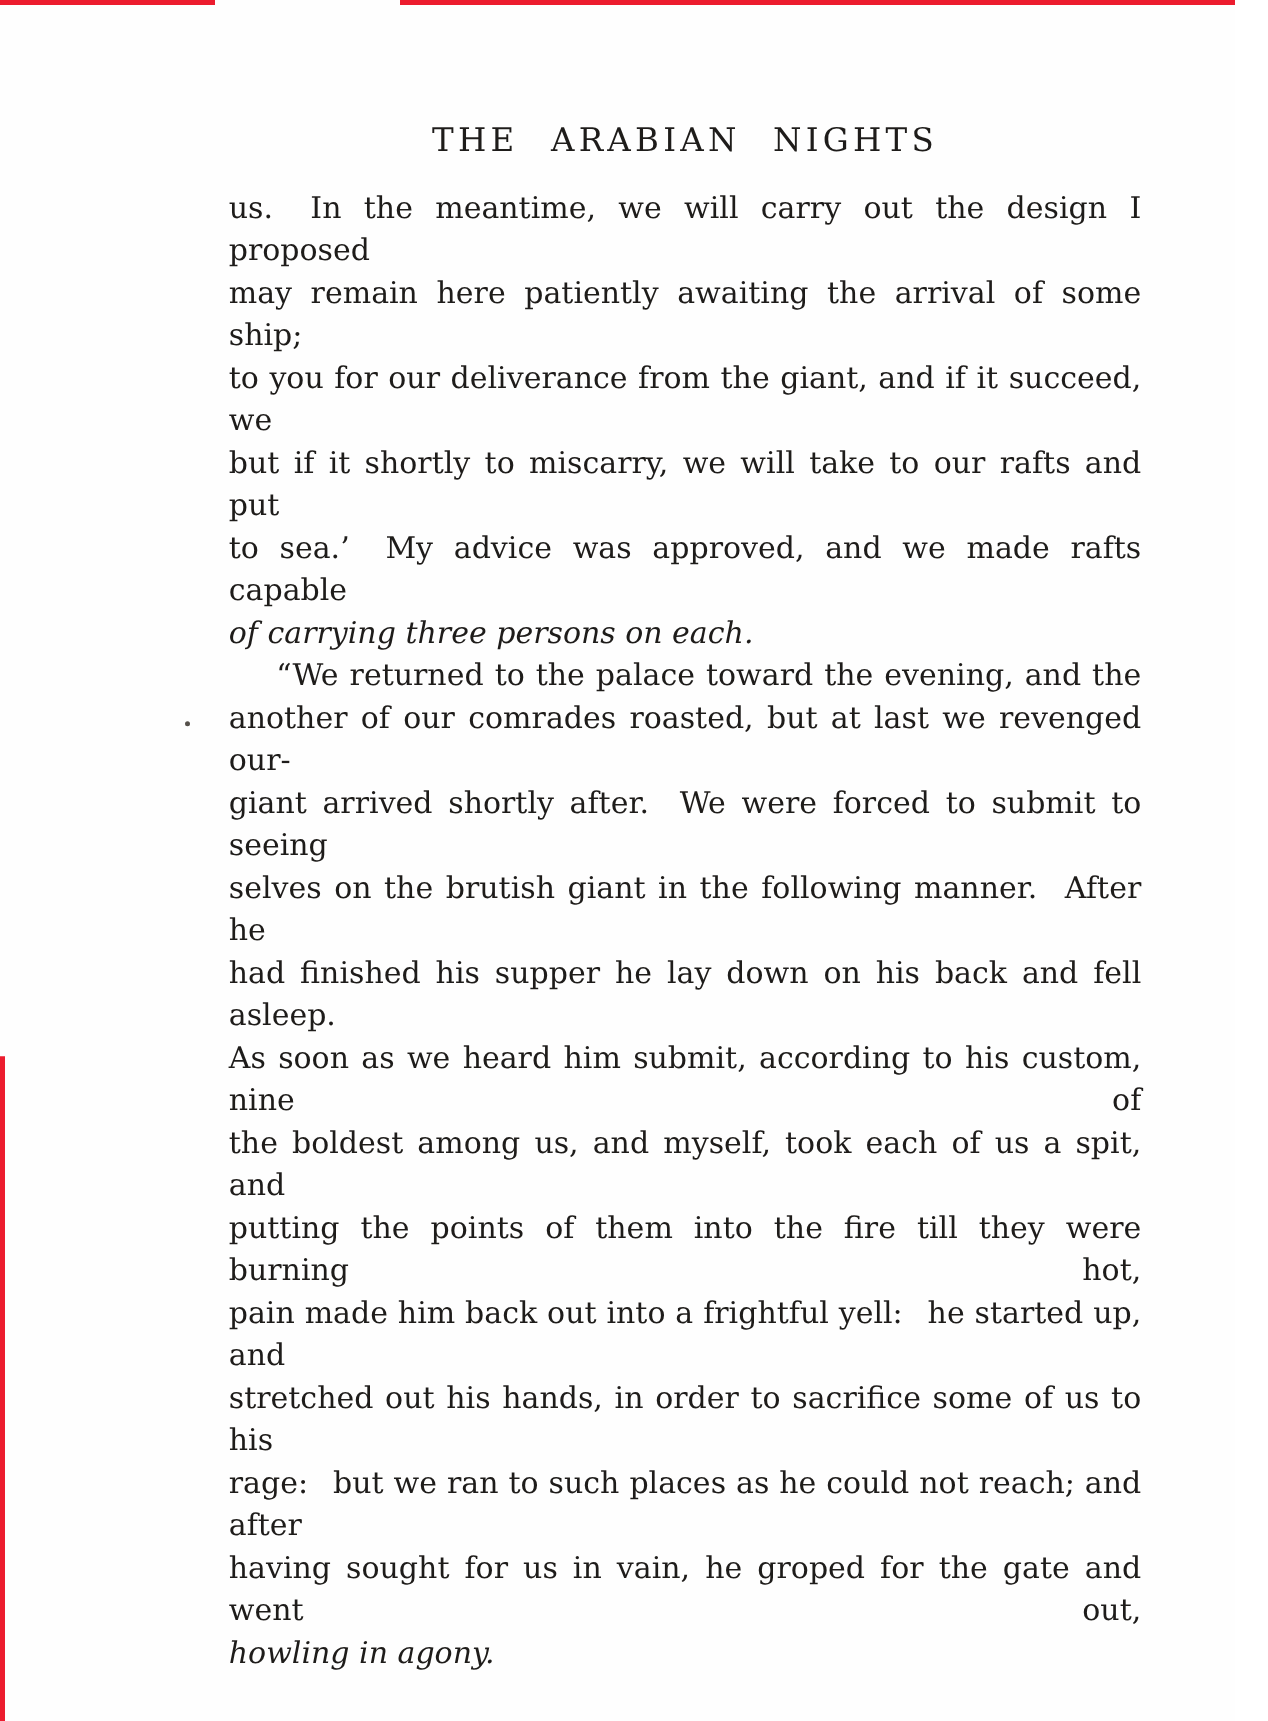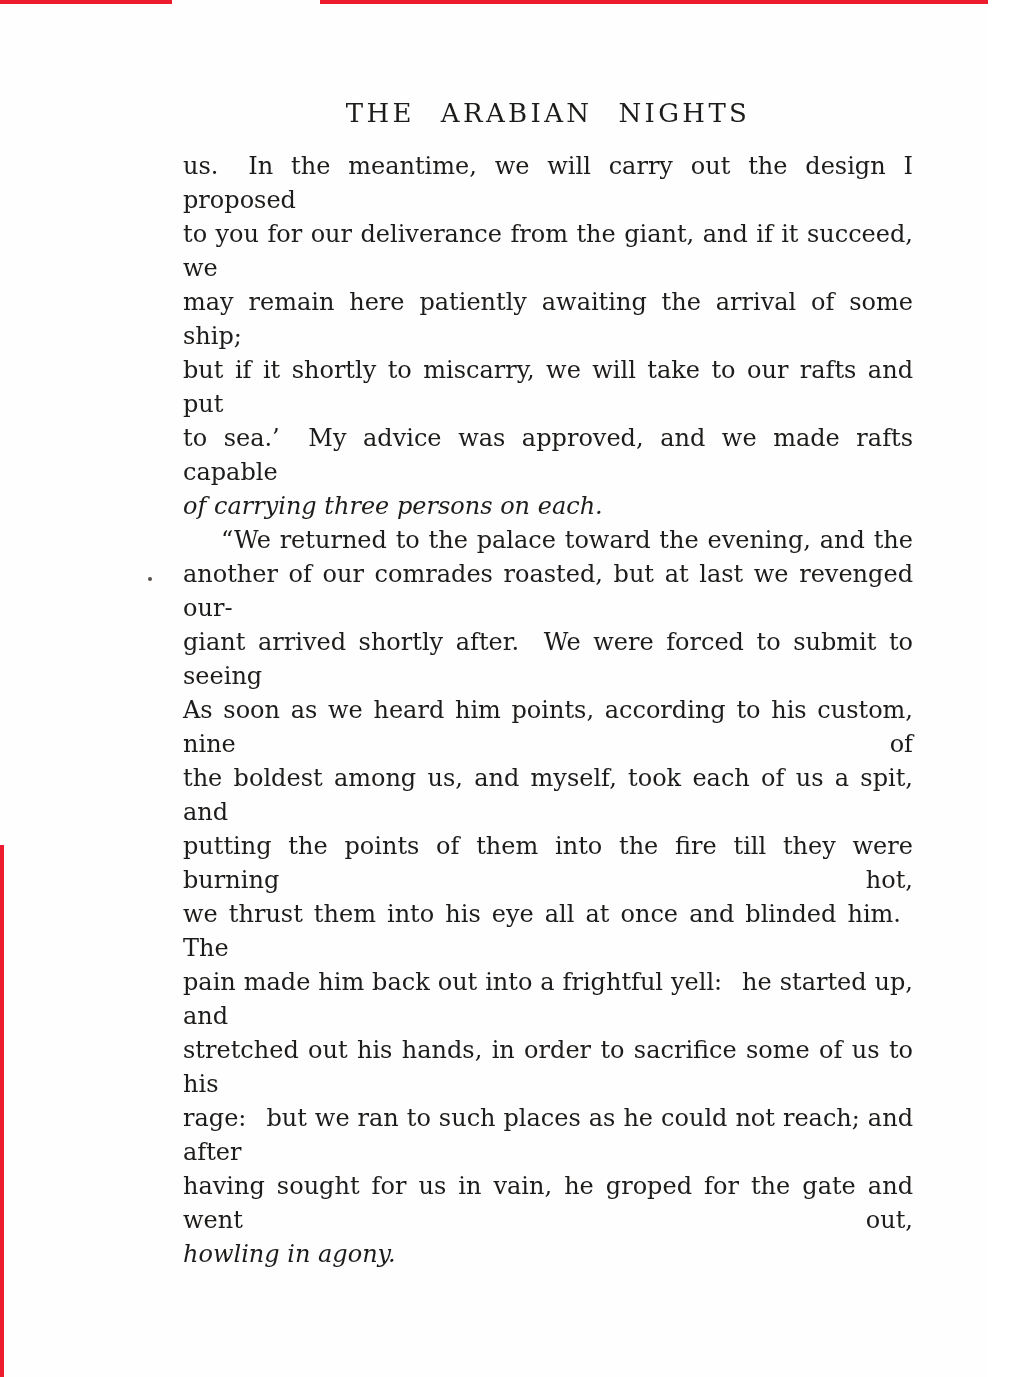--- a/index.html
+++ b/index.html
@@ -76,32 +76,33 @@
   <div class="edge edge-top-2"></div>
   <div class="edge edge-left"></div>
 
   <div class="stray-dot"></div>
 
   <div class="content">
     <h1 class="title">THE ARABIAN NIGHTS</h1>
 
     <div class="body-text">
         <div class="line">us.  In the meantime, we will carry out the design I proposed</div>
+        <div class="line">may remain here patiently awaiting the arrival of some ship;</div>
         <div class="line">to you for our deliverance from the giant, and if it succeed, we</div>
-        <div class="line">may remain here patiently awaiting the arrival of some ship;</div>
         <div class="line">but if it shortly to miscarry, we will take to our rafts and put</div>
         <div class="line">to sea.’  My advice was approved, and we made rafts capable</div>
         <div class="line para-end">of carrying three persons on each.</div>
         <div class="line indent">“We returned to the palace toward the evening, and the</div>
         <div class="line">another of our comrades roasted, but at last we revenged our-</div>
         <div class="line">giant arrived shortly after.  We were forced to submit to seeing</div>
-        <div class="line">As soon as we heard him points, according to his custom, nine of</div>
+        <div class="line">selves on the brutish giant in the following manner.  After he</div>
+        <div class="line">had finished his supper he lay down on his back and fell asleep.</div>
+        <div class="line">As soon as we heard him submit, according to his custom, nine of</div>
         <div class="line">the boldest among us, and myself, took each of us a spit, and</div>
         <div class="line">putting the points of them into the fire till they were burning hot,</div>
-        <div class="line">we thrust them into his eye all at once and blinded him.  The</div>
         <div class="line">pain made him back out into a frightful yell:  he started up, and</div>
         <div class="line">stretched out his hands, in order to sacrifice some of us to his</div>
         <div class="line">rage:  but we ran to such places as he could not reach; and after</div>
         <div class="line">having sought for us in vain, he groped for the gate and went out,</div>
         <div class="line para-end">howling in agony.</div>
       </div>
 
   </div>
 
 </div>

